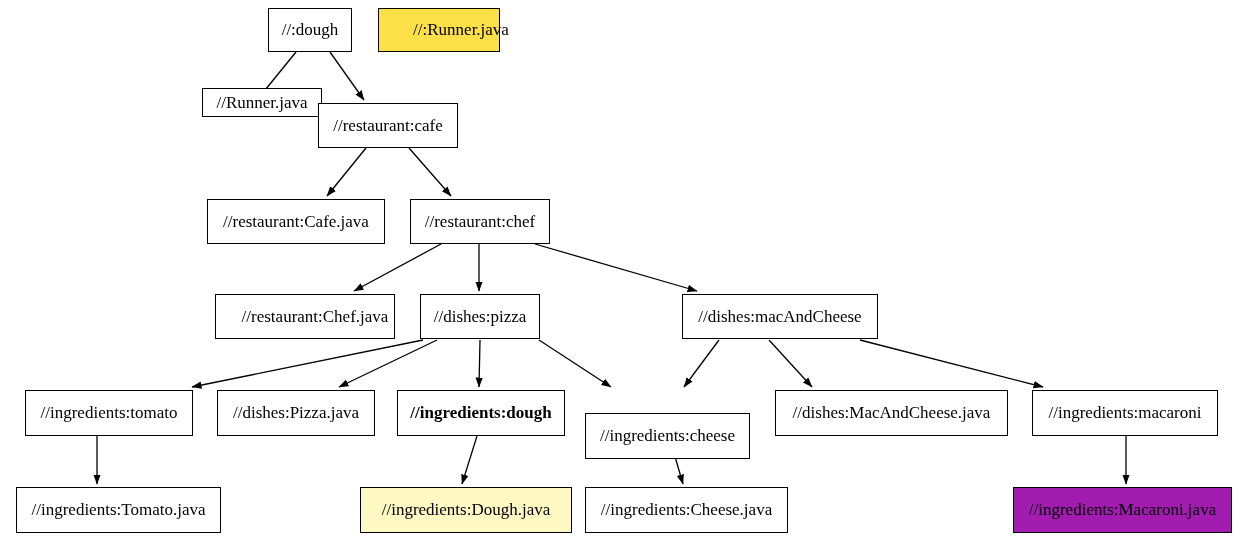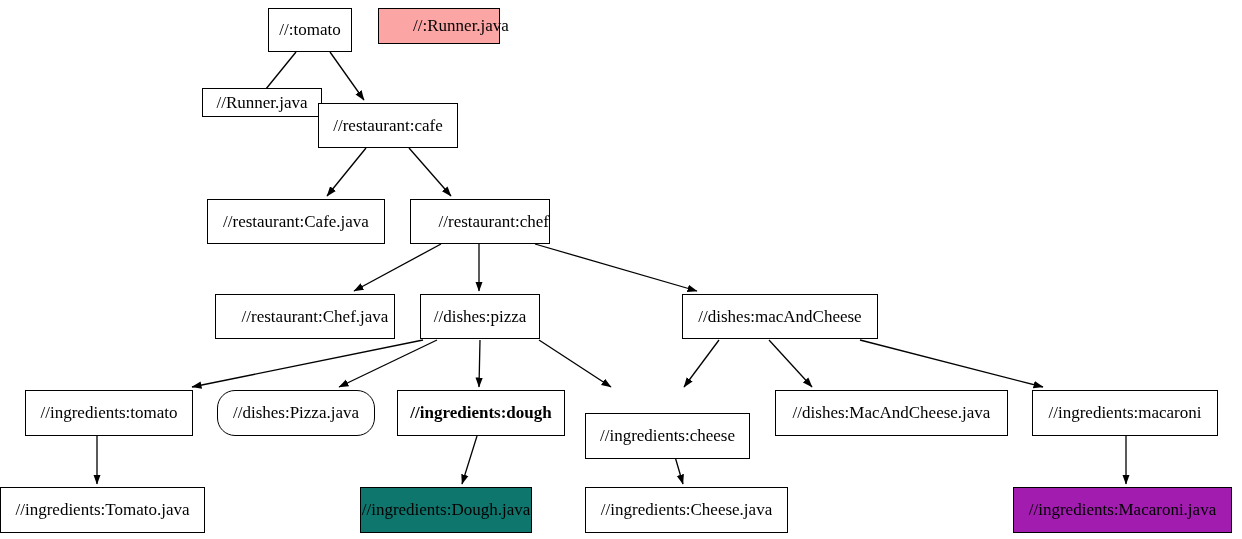--- a/index.html
+++ b/index.html
@@ -61,68 +61,68 @@
         <line x1="769" y1="340" x2="812" y2="387" stroke="#000000" stroke-width="1.3" marker-end="url(#arrowhead)"></line>
         <line x1="860" y1="340" x2="1043" y2="387" stroke="#000000" stroke-width="1.3" marker-end="url(#arrowhead)"></line>
         <line x1="97" y1="436" x2="97" y2="484" stroke="#000000" stroke-width="1.3" marker-end="url(#arrowhead)"></line>
         <line x1="477" y1="436" x2="462" y2="484" stroke="#000000" stroke-width="1.3" marker-end="url(#arrowhead)"></line>
         <line x1="669" y1="436" x2="683" y2="484" stroke="#000000" stroke-width="1.3" marker-end="url(#arrowhead)"></line>
         <line x1="1126" y1="436" x2="1126" y2="484" stroke="#000000" stroke-width="1.3" marker-end="url(#arrowhead)"></line>
       </g>
   </svg>
   <div id="nodes-layer">
       <div class="node" style="left: 268px; top: 8px; width: 84px; height: 44px; background: rgb(255, 255, 255); border-color: rgb(0, 0, 0);">
-        <span>//:tomato</span>
+        <span>//:dough</span>
       </div>
-      <div class="node" style="left: 378px; top: 8px; width: 122px; height: 36px; background: #fca5a5; border-color: rgb(0, 0, 0); padding-left: 44px;">
+      <div class="node" style="left: 378px; top: 8px; width: 122px; height: 44px; background: #fde047; border-color: rgb(0, 0, 0); padding-left: 44px;">
         <span>//:Runner.java</span>
       </div>
       <div class="node" style="left: 175px; top: 88px; width: 120px; height: 29px; background: rgb(255, 255, 255); border-color: rgb(0, 0, 0); margin-left: 27px;">
         <span>//Runner.java</span>
       </div>
       <div class="node" style="left: 318px; top: 103px; width: 140px; height: 45px; background: rgb(255, 255, 255); border-color: rgb(0, 0, 0);">
         <span>//restaurant:cafe</span>
       </div>
       <div class="node" style="left: 207px; top: 199px; width: 178px; height: 45px; background: rgb(255, 255, 255); border-color: rgb(0, 0, 0);">
         <span>//restaurant:Cafe.java</span>
       </div>
-      <div class="node" style="left: 410px; top: 199px; width: 140px; height: 45px; background: rgb(255, 255, 255); border-color: rgb(0, 0, 0); justify-content: flex-end;">
+      <div class="node" style="left: 410px; top: 199px; width: 140px; height: 45px; background: rgb(255, 255, 255); border-color: rgb(0, 0, 0);">
         <span>//restaurant:chef</span>
       </div>
       <div class="node" style="left: 215px; top: 294px; width: 180px; height: 45px; background: rgb(255, 255, 255); border-color: rgb(0, 0, 0); padding-left: 20px;">
         <span>//restaurant:Chef.java</span>
       </div>
       <div class="node" style="left: 420px; top: 294px; width: 120px; height: 45px; background: rgb(255, 255, 255); border-color: rgb(0, 0, 0);">
         <span>//dishes:pizza</span>
       </div>
       <div class="node" style="left: 682px; top: 294px; width: 196px; height: 45px; background: rgb(255, 255, 255); border-color: rgb(0, 0, 0);">
         <span>//dishes:macAndCheese</span>
       </div>
       <div class="node" style="left: 25px; top: 390px; width: 168px; height: 46px; background: rgb(255, 255, 255); border-color: rgb(0, 0, 0); justify-content: center;">
         <span>//ingredients:tomato</span>
       </div>
-      <div class="node" style="left: 217px; top: 390px; width: 158px; height: 46px; background: rgb(255, 255, 255); border-color: rgb(0, 0, 0); border-radius: 18px;">
+      <div class="node" style="left: 217px; top: 390px; width: 158px; height: 46px; background: rgb(255, 255, 255); border-color: rgb(0, 0, 0);">
         <span>//dishes:Pizza.java</span>
       </div>
       <div class="node" style="left: 397px; top: 390px; width: 168px; height: 46px; background: rgb(255, 255, 255); border-color: rgb(0, 0, 0); font-weight: bold;">
         <span>//ingredients:dough</span>
       </div>
       <div class="node" style="left: 585px; top: 390px; width: 165px; height: 46px; background: rgb(255, 255, 255); border-color: rgb(0, 0, 0); margin-top: 23px;">
         <span>//ingredients:cheese</span>
       </div>
       <div class="node" style="left: 775px; top: 390px; width: 233px; height: 46px; background: rgb(255, 255, 255); border-color: rgb(0, 0, 0);">
         <span>//dishes:MacAndCheese.java</span>
       </div>
       <div class="node" style="left: 1032px; top: 390px; width: 186px; height: 46px; background: rgb(255, 255, 255); border-color: rgb(0, 0, 0); align-items: center;">
         <span>//ingredients:macaroni</span>
       </div>
-      <div class="node" style="left: 0; top: 487px; width: 205px; height: 46px; background: rgb(255, 255, 255); border-color: rgb(0, 0, 0);">
+      <div class="node" style="left: 16px; top: 487px; width: 205px; height: 46px; background: rgb(255, 255, 255); border-color: rgb(0, 0, 0);">
         <span>//ingredients:Tomato.java</span>
       </div>
-      <div class="node" style="left: 360px; top: 487px; width: 172px; height: 46px; background: #0f766e; border-color: rgb(0, 0, 0);">
+      <div class="node" style="left: 360px; top: 487px; width: 212px; height: 46px; background: #fef9c3; border-color: rgb(0, 0, 0);">
         <span>//ingredients:Dough.java</span>
       </div>
       <div class="node" style="left: 585px; top: 487px; width: 203px; height: 46px; background: rgb(255, 255, 255); border-color: rgb(0, 0, 0);">
         <span>//ingredients:Cheese.java</span>
       </div>
       <div class="node" style="left: 1013px; top: 487px; width: 219px; height: 46px; background: #a21caf; border-color: rgb(0, 0, 0); text-align: center;">
         <span>//ingredients:Macaroni.java</span>
       </div>
     </div>
 </div>

